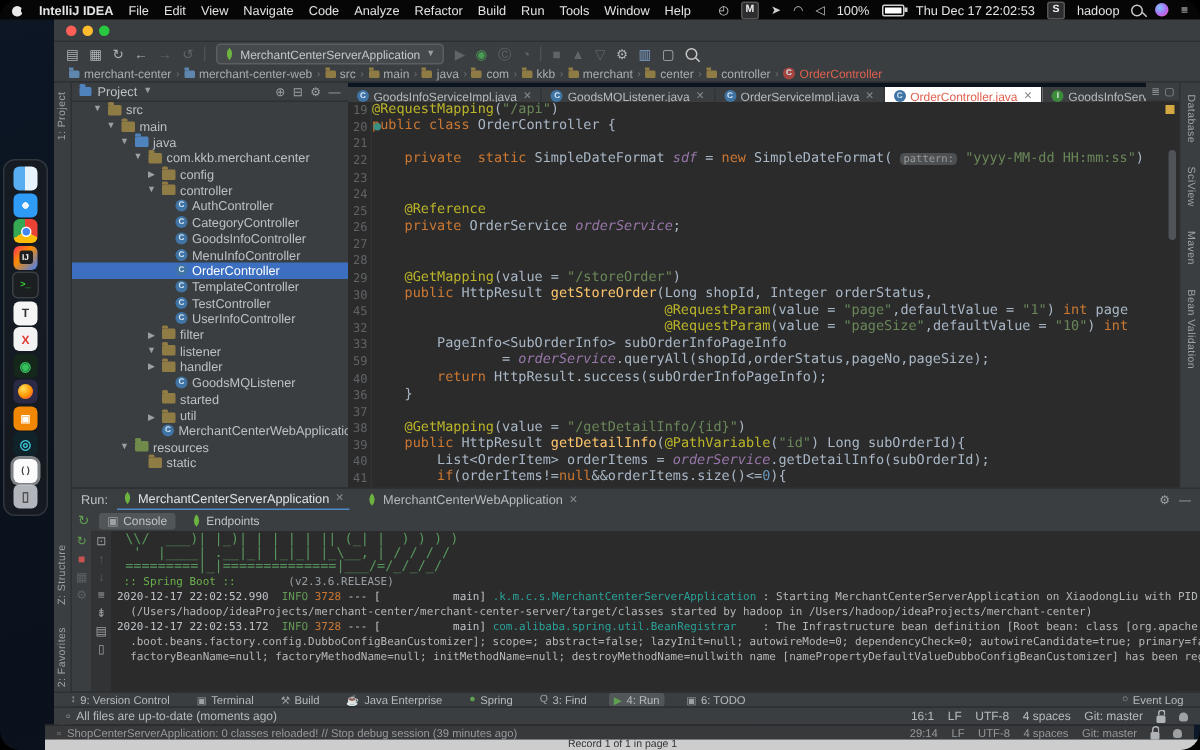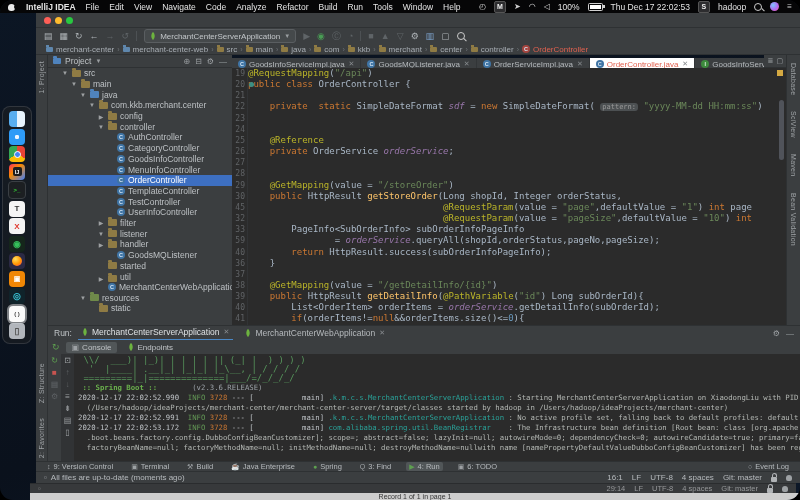--- a/index.html
+++ b/index.html
@@ -107,21 +107,21 @@
   .stab.sel{background:#515658;}
   .rerun{color:#5ea050;font-size:9px;}
   #runbody{left:48px;top:354px;width:752px;height:107px;background:#2b2b2b;display:flex;}
   .icol{width:13px;background:#3b3e40;display:flex;flex-direction:column;align-items:center;gap:4px;padding-top:3px;flex:none;}
   .icol + .icol{background:#313335;}
   .ici{font-size:8px;line-height:1;color:#9da1a4;}
   .ici.dim{color:#5c6063;} .ici.red{color:#c75450;} .ici.grn{color:#5ea050;}
   #console{flex:1;overflow:hidden;padding:2px 0 0 4px;font-family:"DejaVu Sans Mono",monospace;}
   .con-line{white-space:pre;font-size:7.3px;line-height:10px;}
   .con-line.artl{font-size:9px;line-height:9px;}
-  .t-art{color:#57965c;} .t-boot{color:#6ab04c;font-weight:bold;} .t-ver{color:#9aa0a6;}
+  .t-art{color:#57965c;} .t-boot{color:#6ab04c;} .t-ver{color:#9aa0a6;}
   .t-t{color:#bfc3c7;} .t-info{color:#629755;} .t-pid{color:#cc7832;} .t-lg{color:#2aa198;} .t-msg{color:#b4b8b4;}
   
   #bottombar{left:36px;top:461px;width:764px;height:10px;background:#3b3e40;border-top:1px solid #2e3133;
     display:flex;align-items:center;gap:12px;padding:0 8px;font-size:7.5px;color:#b6babd;white-space:nowrap;}
   .bwi{display:flex;align-items:center;gap:3px;padding:0 3px;}
   .bwi.active{background:#515658;border-radius:2px;}
   .bwi .g{font-size:7px;color:#9da1a4;} .bwi .g.grn{color:#5ea050;}
   #bottombar .spacer{flex:1;}
   #status1{left:36px;top:471px;width:764px;height:12px;background:#3b3e40;border-top:1px solid #2e3133;
     display:flex;align-items:center;padding:0 8px;font-size:8px;color:#b6babd;}
@@ -575,21 +575,20 @@
         <span class="ici ">▤</span>
         <span class="ici ">▯</span>
       </div>
     <div id="console">
         <div class="con-line artl"><span class="t-art"> \\/  ___)| |_)| | | | | || (_| |  ) ) ) )</span></div>
         <div class="con-line artl"><span class="t-art">  '  |____| .__|_| |_|_| |_\__, | / / / /</span></div>
         <div class="con-line artl"><span class="t-art"> =========|_|==============|___/=/_/_/_/</span></div>
         <div class="con-line"><span class="t-boot"> :: Spring Boot ::</span><span class="t-ver">        (v2.3.6.RELEASE)</span></div>
         <div class="con-line"><span class="t-t">2020-12-17 22:02:52.990  </span><span class="t-info">INFO</span><span class="t-pid"> 3728</span><span class="t-t"> --- [           main] </span><span class="t-lg">.k.m.c.s.MerchantCenterServerApplication </span><span class="t-msg">: Starting MerchantCenterServerApplication on XiaodongLiu with PID 3728</span></div>
         <div class="con-line"><span class="t-msg">  (/Users/hadoop/ideaProjects/merchant-center/merchant-center-server/target/classes started by hadoop in /Users/hadoop/ideaProjects/merchant-center)</span></div>
-        <div class="con-line"><span class="t-t">2020-12-17 22:02:52.991  </span><span class="t-info">INFO</span><span class="t-pid"> 3728</span><span class="t-t"> --- [           main] </span><span class="t-lg">.k.m.c.s.MerchantCenterServerApplication </span><span class="t-msg">: No active profile set, falling back to default profiles: default</span></div>
         <div class="con-line"><span class="t-t">2020-12-17 22:02:53.172  </span><span class="t-info">INFO</span><span class="t-pid"> 3728</span><span class="t-t"> --- [           main] </span><span class="t-lg">com.alibaba.spring.util.BeanRegistrar    </span><span class="t-msg">: The Infrastructure bean definition [Root bean: class [org.apache.dubbo.spring</span></div>
         <div class="con-line"><span class="t-msg">  .boot.beans.factory.config.DubboConfigBeanCustomizer]; scope=; abstract=false; lazyInit=null; autowireMode=0; dependencyCheck=0; autowireCandidate=true; primary=false;</span></div>
         <div class="con-line"><span class="t-msg">  factoryBeanName=null; factoryMethodName=null; initMethodName=null; destroyMethodName=nullwith name [namePropertyDefaultValueDubboConfigBeanCustomizer] has been registered.</span></div>
       </div>
   </div>
 
   <div class="abs" id="bottombar">
     <span id="bottombar-items" style="display:flex;gap:12px;align-items:center;">
         <span class="bwi">
           <span class="g ">↕</span>
@@ -639,20 +638,21 @@
         <span>LF</span>
         <span>UTF-8</span>
         <span>4 spaces</span>
         <span>Git: master</span>
         <span class="lock"></span>
         <span class="bell"></span>
       </span>
   </div>
   <div class="abs" id="status2">
     <span class="g" style="margin-right:4px;color:#85888a;">▫</span>
+    <span>ShopCenterServerApplication: 0 classes reloaded! // Stop debug session (39 minutes ago)</span>
     <span class="st-right" id="st2-right">
         <span>29:14</span>
         <span>LF</span>
         <span>UTF-8</span>
         <span>4 spaces</span>
         <span>Git: master</span>
         <span class="lock"></span>
         <span class="bell"></span>
       </span>
   </div>

